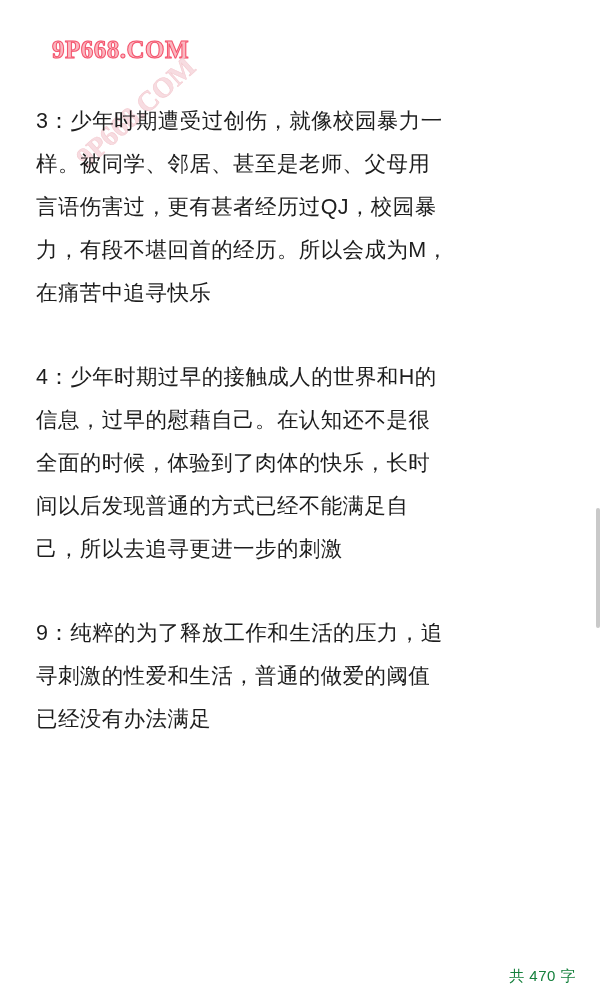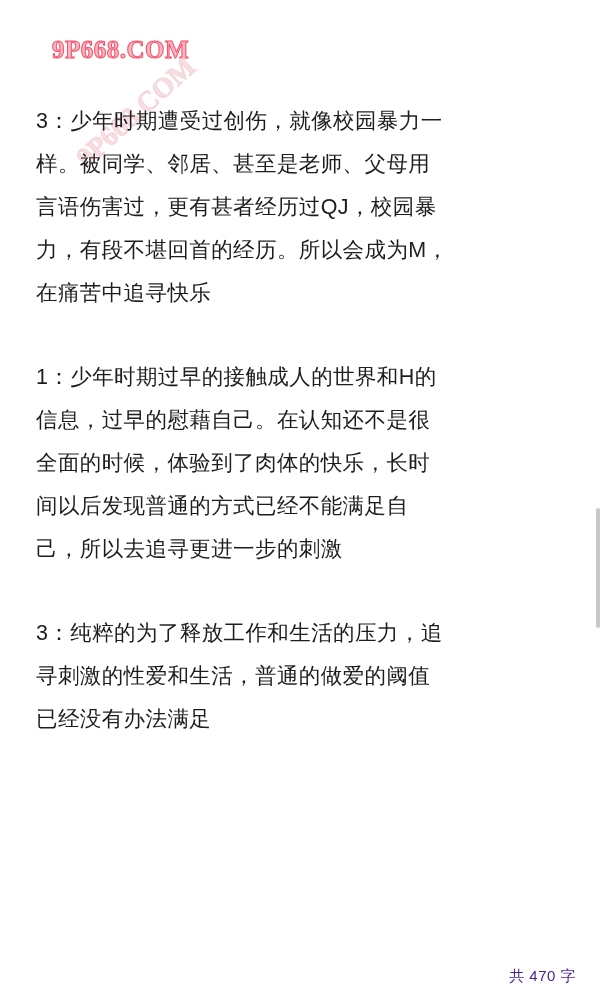--- a/index.html
+++ b/index.html
@@ -80,36 +80,36 @@
     width: 4px;
     height: 120px;
     background: #c9c9c9;
     border-radius: 2px;
   }
   .footer {
     position: absolute;
     right: 26px;
     bottom: 14px;
     font-size: 15px;
-    color: #4c1d95;
+    color: #15803d;
     letter-spacing: 0.5px;
   }
 </style>
 </head>
 <body>
 
 <div class="page">
 
   <div class="logo">9P668.COM</div>
 
   <div class="watermark-diag">9P668.COM</div>
 
   <div class="content">
     <p class="para">3：少年时期遭受过创伤，就像校园暴力一样。被同学、邻居、甚至是老师、父母用言语伤害过，更有甚者经历过QJ，校园暴力，有段不堪回首的经历。所以会成为M，在痛苦中追寻快乐</p>
-    <p class="para">1：少年时期过早的接触成人的世界和H的信息，过早的慰藉自己。在认知还不是很全面的时候，体验到了肉体的快乐，长时间以后发现普通的方式已经不能满足自己，所以去追寻更进一步的刺激</p>
-    <p class="para">3：纯粹的为了释放工作和生活的压力，追寻刺激的性爱和生活，普通的做爱的阈值已经没有办法满足</p>
+    <p class="para">4：少年时期过早的接触成人的世界和H的信息，过早的慰藉自己。在认知还不是很全面的时候，体验到了肉体的快乐，长时间以后发现普通的方式已经不能满足自己，所以去追寻更进一步的刺激</p>
+    <p class="para">9：纯粹的为了释放工作和生活的压力，追寻刺激的性爱和生活，普通的做爱的阈值已经没有办法满足</p>
   </div>
 
   <div class="scrollbar"></div>
 
   <div class="footer">共 470 字</div>
 
 </div>
 
 </body></html>

